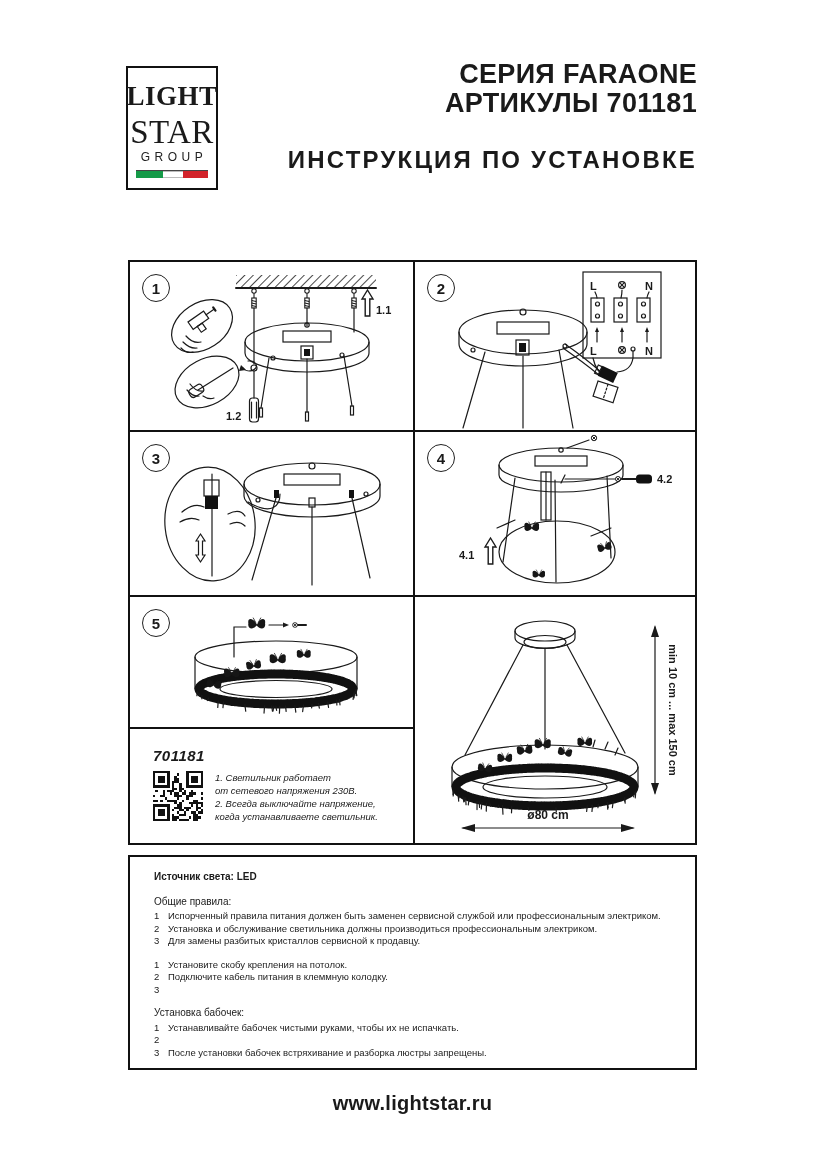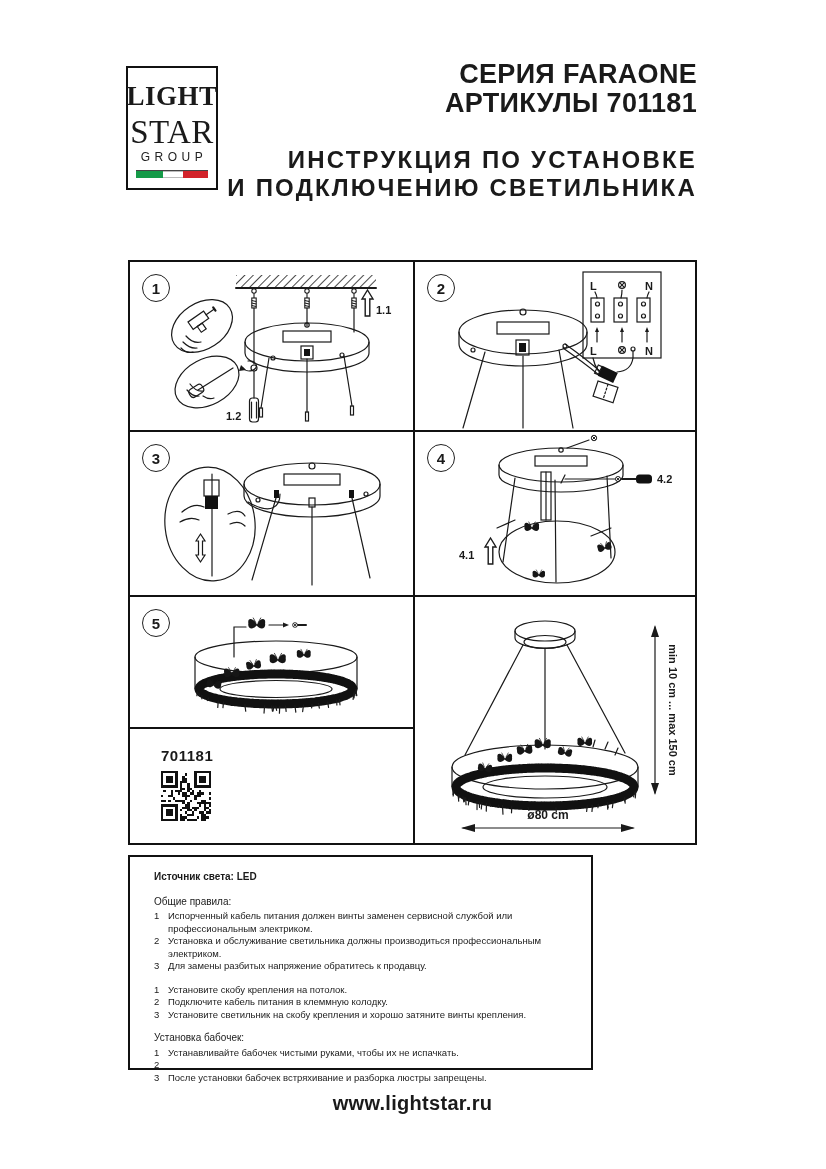--- a/index.html
+++ b/index.html
@@ -44,28 +44,28 @@
         font-size:15px;font-weight:700;background:#fff;z-index:2;}
 
   .diag{position:absolute;left:0;top:0;}
   .diag line,.diag path,.diag ellipse,.diag circle,.diag rect,.diag polyline
        {stroke:#1a1a1a;fill:none;stroke-width:1.2;stroke-linecap:round;}
   .diag polygon{fill:#1a1a1a;stroke:none;}
   .diag text{fill:#1a1a1a;stroke:none;font-family:"Liberation Sans",sans-serif;
              font-weight:700;font-size:11px;}
 
   
-  .qr-wrap{padding:18px 0 0 31px;}
+  .qr-wrap{padding:18px 0 0 23px;font-style:italic;}
   .qr-article{font-size:15px;font-weight:700;letter-spacing:.5px;margin-bottom:7px;}
   .qr-row{display:flex;align-items:flex-start;}
   .qr-code{width:50px;height:50px;flex:0 0 50px;}
   .qr-notes{margin-left:12px;font-size:9.5px;line-height:13px;color:#222;}
 
   
-  .info-box{left:128px;top:855px;width:465px;height:215px;border:2px solid #111;
+  .info-box{left:128px;top:855px;width:569px;height:215px;border:2px solid #111;
             box-sizing:border-box;padding:14px 24px 0 24px;font-size:9.5px;line-height:12.5px;}
   .info-ls{font-weight:700;font-size:10px;margin-bottom:12px;}
   .sec{margin-bottom:11px;}
   .sec-title{font-weight:400;font-size:10px;margin-bottom:2px;}
   .item{display:flex;}
   .item .n{flex:0 0 14px;}
 
   .footer{left:128px;top:1092px;width:569px;text-align:center;font-size:20px;font-weight:700;letter-spacing:.3px;}
 </style>
 </head>
@@ -113,21 +113,20 @@
     <div class="flag-r" style="background:#d2232a"></div>
   </div>
 </div>
 
 <div class="abs hdr hdr-series">
   <div>СЕРИЯ FARAONE</div>
   <div>АРТИКУЛЫ 701181</div>
 </div>
 <div class="abs hdr hdr-instr">
   <div>ИНСТРУКЦИЯ ПО УСТАНОВКЕ</div>
-  <div>И ПОДКЛЮЧЕНИЮ СВЕТИЛЬНИКА</div>
 </div>
 
 <div class="abs grid">
   <div class="div-v"></div>
   <div class="div-h1"></div>
   <div class="div-h2"></div>
   <div class="div-h3"></div>
 
   <div class="cell c1">
     <div class="pnum">1</div>
@@ -482,20 +481,26 @@
               <rect x="19" y="19" width="1" height="1" fill="#111"></rect>
               <rect x="8" y="20" width="1" height="1" fill="#111"></rect>
               <rect x="9" y="20" width="1" height="1" fill="#111"></rect>
               <rect x="11" y="20" width="1" height="1" fill="#111"></rect>
               <rect x="12" y="20" width="1" height="1" fill="#111"></rect>
               <rect x="13" y="20" width="1" height="1" fill="#111"></rect>
               <rect x="14" y="20" width="1" height="1" fill="#111"></rect>
               <rect x="17" y="20" width="1" height="1" fill="#111"></rect>
               <rect x="18" y="20" width="1" height="1" fill="#111"></rect>
             </svg></div>
+        <div class="qr-notes">
+          <div>1. Светильник работает</div>
+          <div>от сетевого напряжения 230В.</div>
+          <div>2. Всегда выключайте напряжение,</div>
+          <div>когда устанавливаете светильник.</div>
+        </div>
       </div>
     </div>
   </div>
 
   <div class="cell cpend">
     <svg class="diag" width="280" height="246" viewBox="0 0 280 246">
       <ellipse cx="130" cy="34" rx="30" ry="10"></ellipse>
       <path d="M100,34 L100,41 A30,10 0 0 0 160,41 L160,34"></path>
       <ellipse cx="130" cy="45" rx="21" ry="6.5"></ellipse>
       <line x1="108" y1="48" x2="50" y2="158"></line>
@@ -563,44 +568,43 @@
   </div>
 </div>
 
 <div class="abs info-box">
   <div class="info-ls">Источник света: LED</div>
 
   <div class="sec">
     <div class="sec-title">Общие правила:</div>
     <div class="item">
         <span class="n">1</span>
-        <span>Испорченный кабель питания должен винты заменен сервисной службой или профессиональным электриком.</span>
+        <span>Испорченный правила питания должен быть заменен сервисной службой или профессиональным электриком.</span>
       </div>
     <div class="item">
         <span class="n">2</span>
         <span>Установка и обслуживание светильника должны производиться профессиональным электриком.</span>
       </div>
     <div class="item">
         <span class="n">3</span>
-        <span>Для замены разбитых напряжение обратитесь к продавцу.</span>
+        <span>Для замены разбитых кристаллов сервисной к продавцу.</span>
       </div>
   </div>
 
   <div class="sec">
     <div class="item">
         <span class="n">1</span>
         <span>Установите скобу крепления на потолок.</span>
       </div>
     <div class="item">
         <span class="n">2</span>
         <span>Подключите кабель питания в клеммную колодку.</span>
       </div>
     <div class="item">
         <span class="n">3</span>
-        <span>Установите светильник на скобу крепления и хорошо затяните винты крепления.</span>
       </div>
   </div>
 
   <div class="sec">
     <div class="sec-title">Установка бабочек:</div>
     <div class="item">
         <span class="n">1</span>
         <span>Устанавливайте бабочек чистыми руками, чтобы их не испачкать.</span>
       </div>
     <div class="item">

